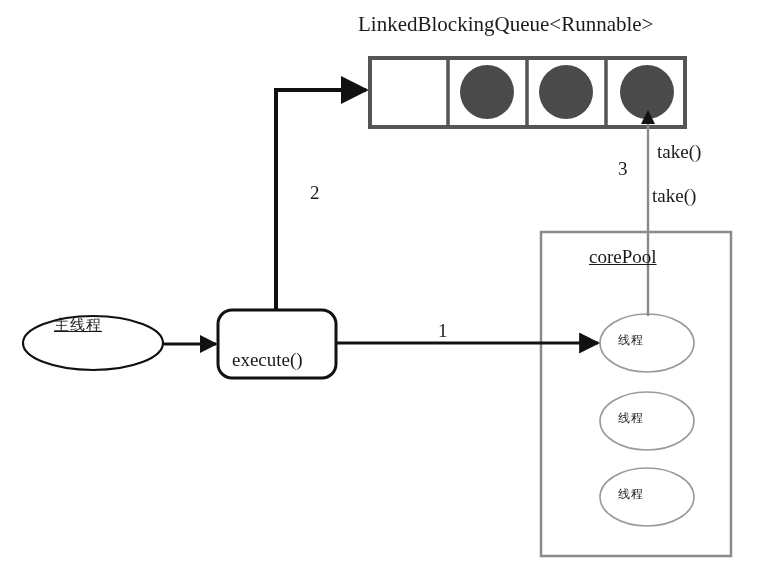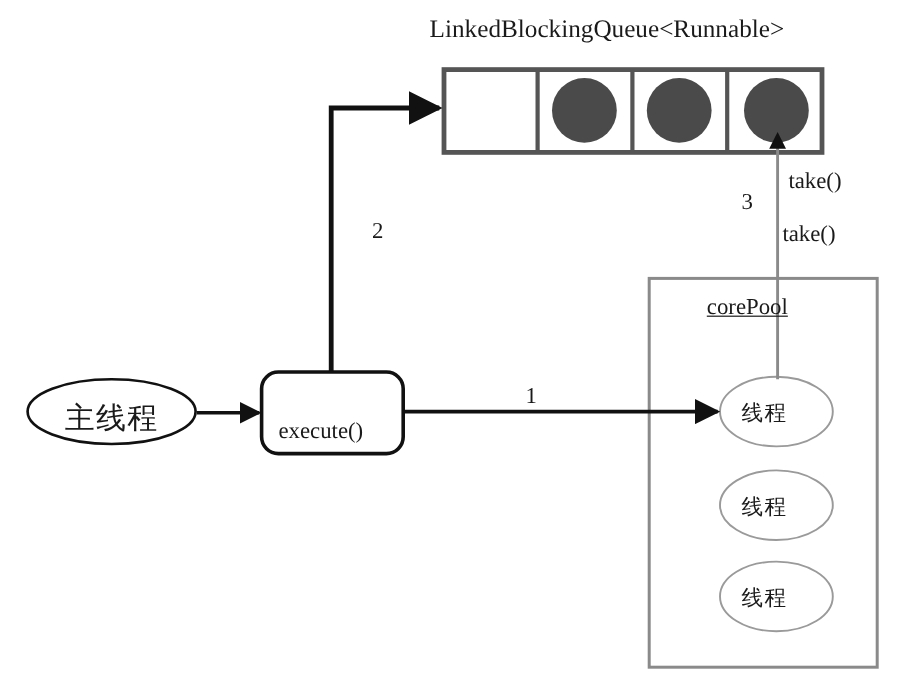--- a/index.html
+++ b/index.html
@@ -40,27 +40,28 @@
     left: 589px;
     top: 246px;
     text-decoration: underline;
   }
   .lbl-execute {
     font-size: 19px;
     left: 232px;
     top: 349px;
   }
   .lbl-main-thread {
-    font-size: 25px;
+    font-size: 15px;
     left: 54px;
-    top: 332px;
+    top: 316px;
     letter-spacing: 1px;
+    text-decoration: underline;
   }
   .lbl-thread {
-    font-size: 18px;
+    font-size: 12px;
     letter-spacing: 1px;
   }
   .lbl-thread-1 { left: 618px; top: 332px; }
   .lbl-thread-2 { left: 618px; top: 410px; }
   .lbl-thread-3 { left: 618px; top: 486px; }
   .lbl-num {
     font-size: 19px;
   }
   .lbl-num-1 { left: 438px; top: 320px; }
   .lbl-num-2 { left: 310px; top: 182px; }

